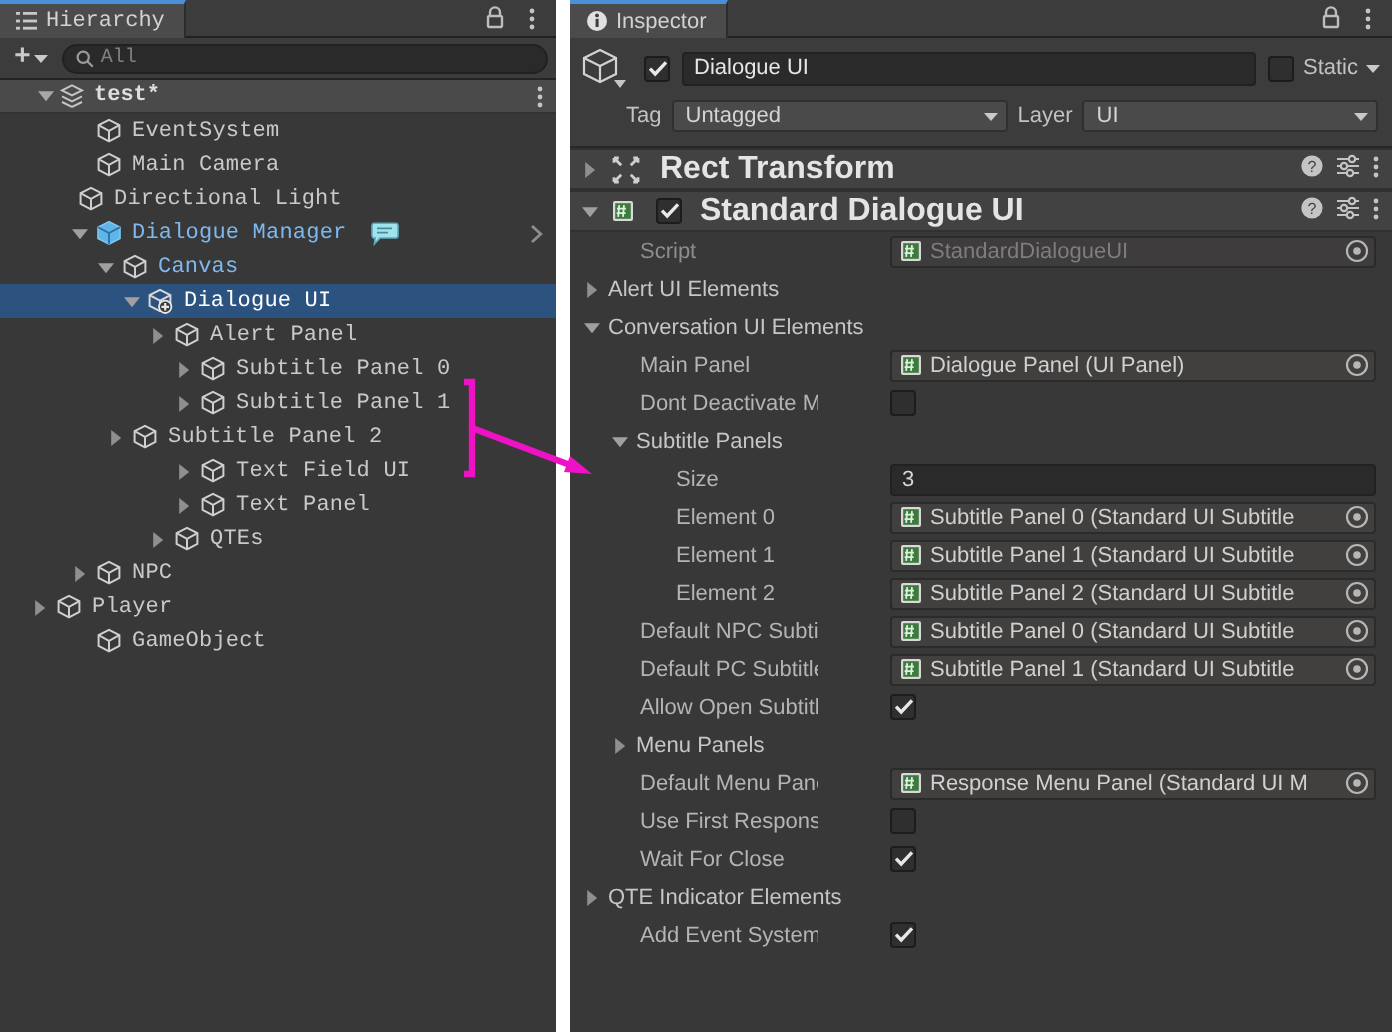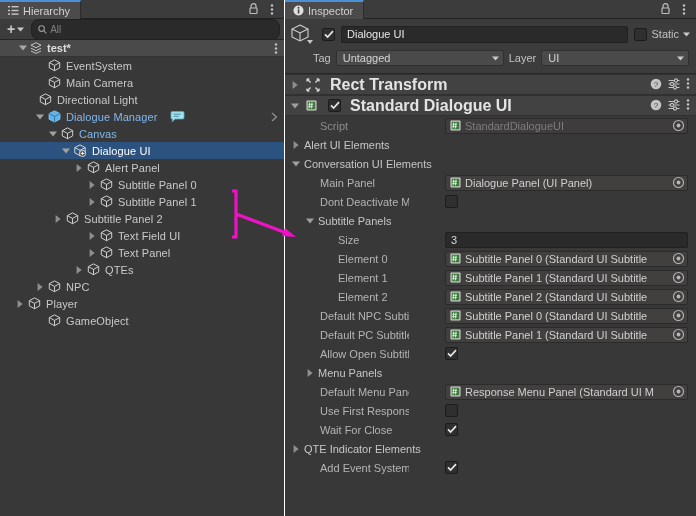--- a/index.html
+++ b/index.html
@@ -8,21 +8,21 @@
     background: #383838;
     font-family: "Liberation Sans", sans-serif;
     font-size: 11px;
     color: #c4c4c4;
     overflow: hidden;
   }
   .app { position: relative; width: 696px; height: 516px; display: flex; }
 
   
   .panel { position: relative; height: 516px; background: #383838; }
-  .hierarchy { width: 285px; border-right: 1px solid #ffffff; }
+  .hierarchy { width: 285px; border-right: 7px solid #ffffff; font-family: Liberation Mono, monospace; }
   .inspector { width: 411px; }
 
   
   .tabbar {
     height: 19px; background: #3c3c3c; position: relative;
     display: flex; align-items: stretch;
     border-bottom: 1px solid #212121;
   }
   .tab {
     display: flex; align-items: center; gap: 4px;
@@ -37,21 +37,21 @@
   .ibtn { width: 13px; height: 13px; display: flex; align-items: center; justify-content: center; cursor: pointer; }
 
   
   .h-toolbar {
     height: 21px; background: #3c3c3c; display: flex; align-items: center;
     padding: 0 4px; gap: 4px; border-bottom: 1px solid #242424;
   }
   .plus-btn { display: flex; align-items: center; gap: 2px; padding: 0 3px; height: 16px; cursor: pointer; }
   .plus-glyph { font-size: 14px; line-height: 12px; color: #c9c9c9; font-weight: 600; }
   .search-box {
-    flex: 1; height: 21px; background: #2a2a2a; border: 1px solid #212121;
+    flex: 1; height: 15px; background: #2a2a2a; border: 1px solid #212121;
     border-radius: 8px; display: flex; align-items: center; gap: 3px; padding: 0 6px;
     color: #7d7d7d; font-size: 10px;
   }
   .search-box .ph { color: #808080; }
 
   
   .h-tree { position: relative; background: #383838; height: 476px; overflow: hidden; }
   .scene-row {
     height: 17px; background: #4a4a4a; display: flex; align-items: center;
     border-bottom: 1px solid #333; position: relative; padding-left: 34px;

